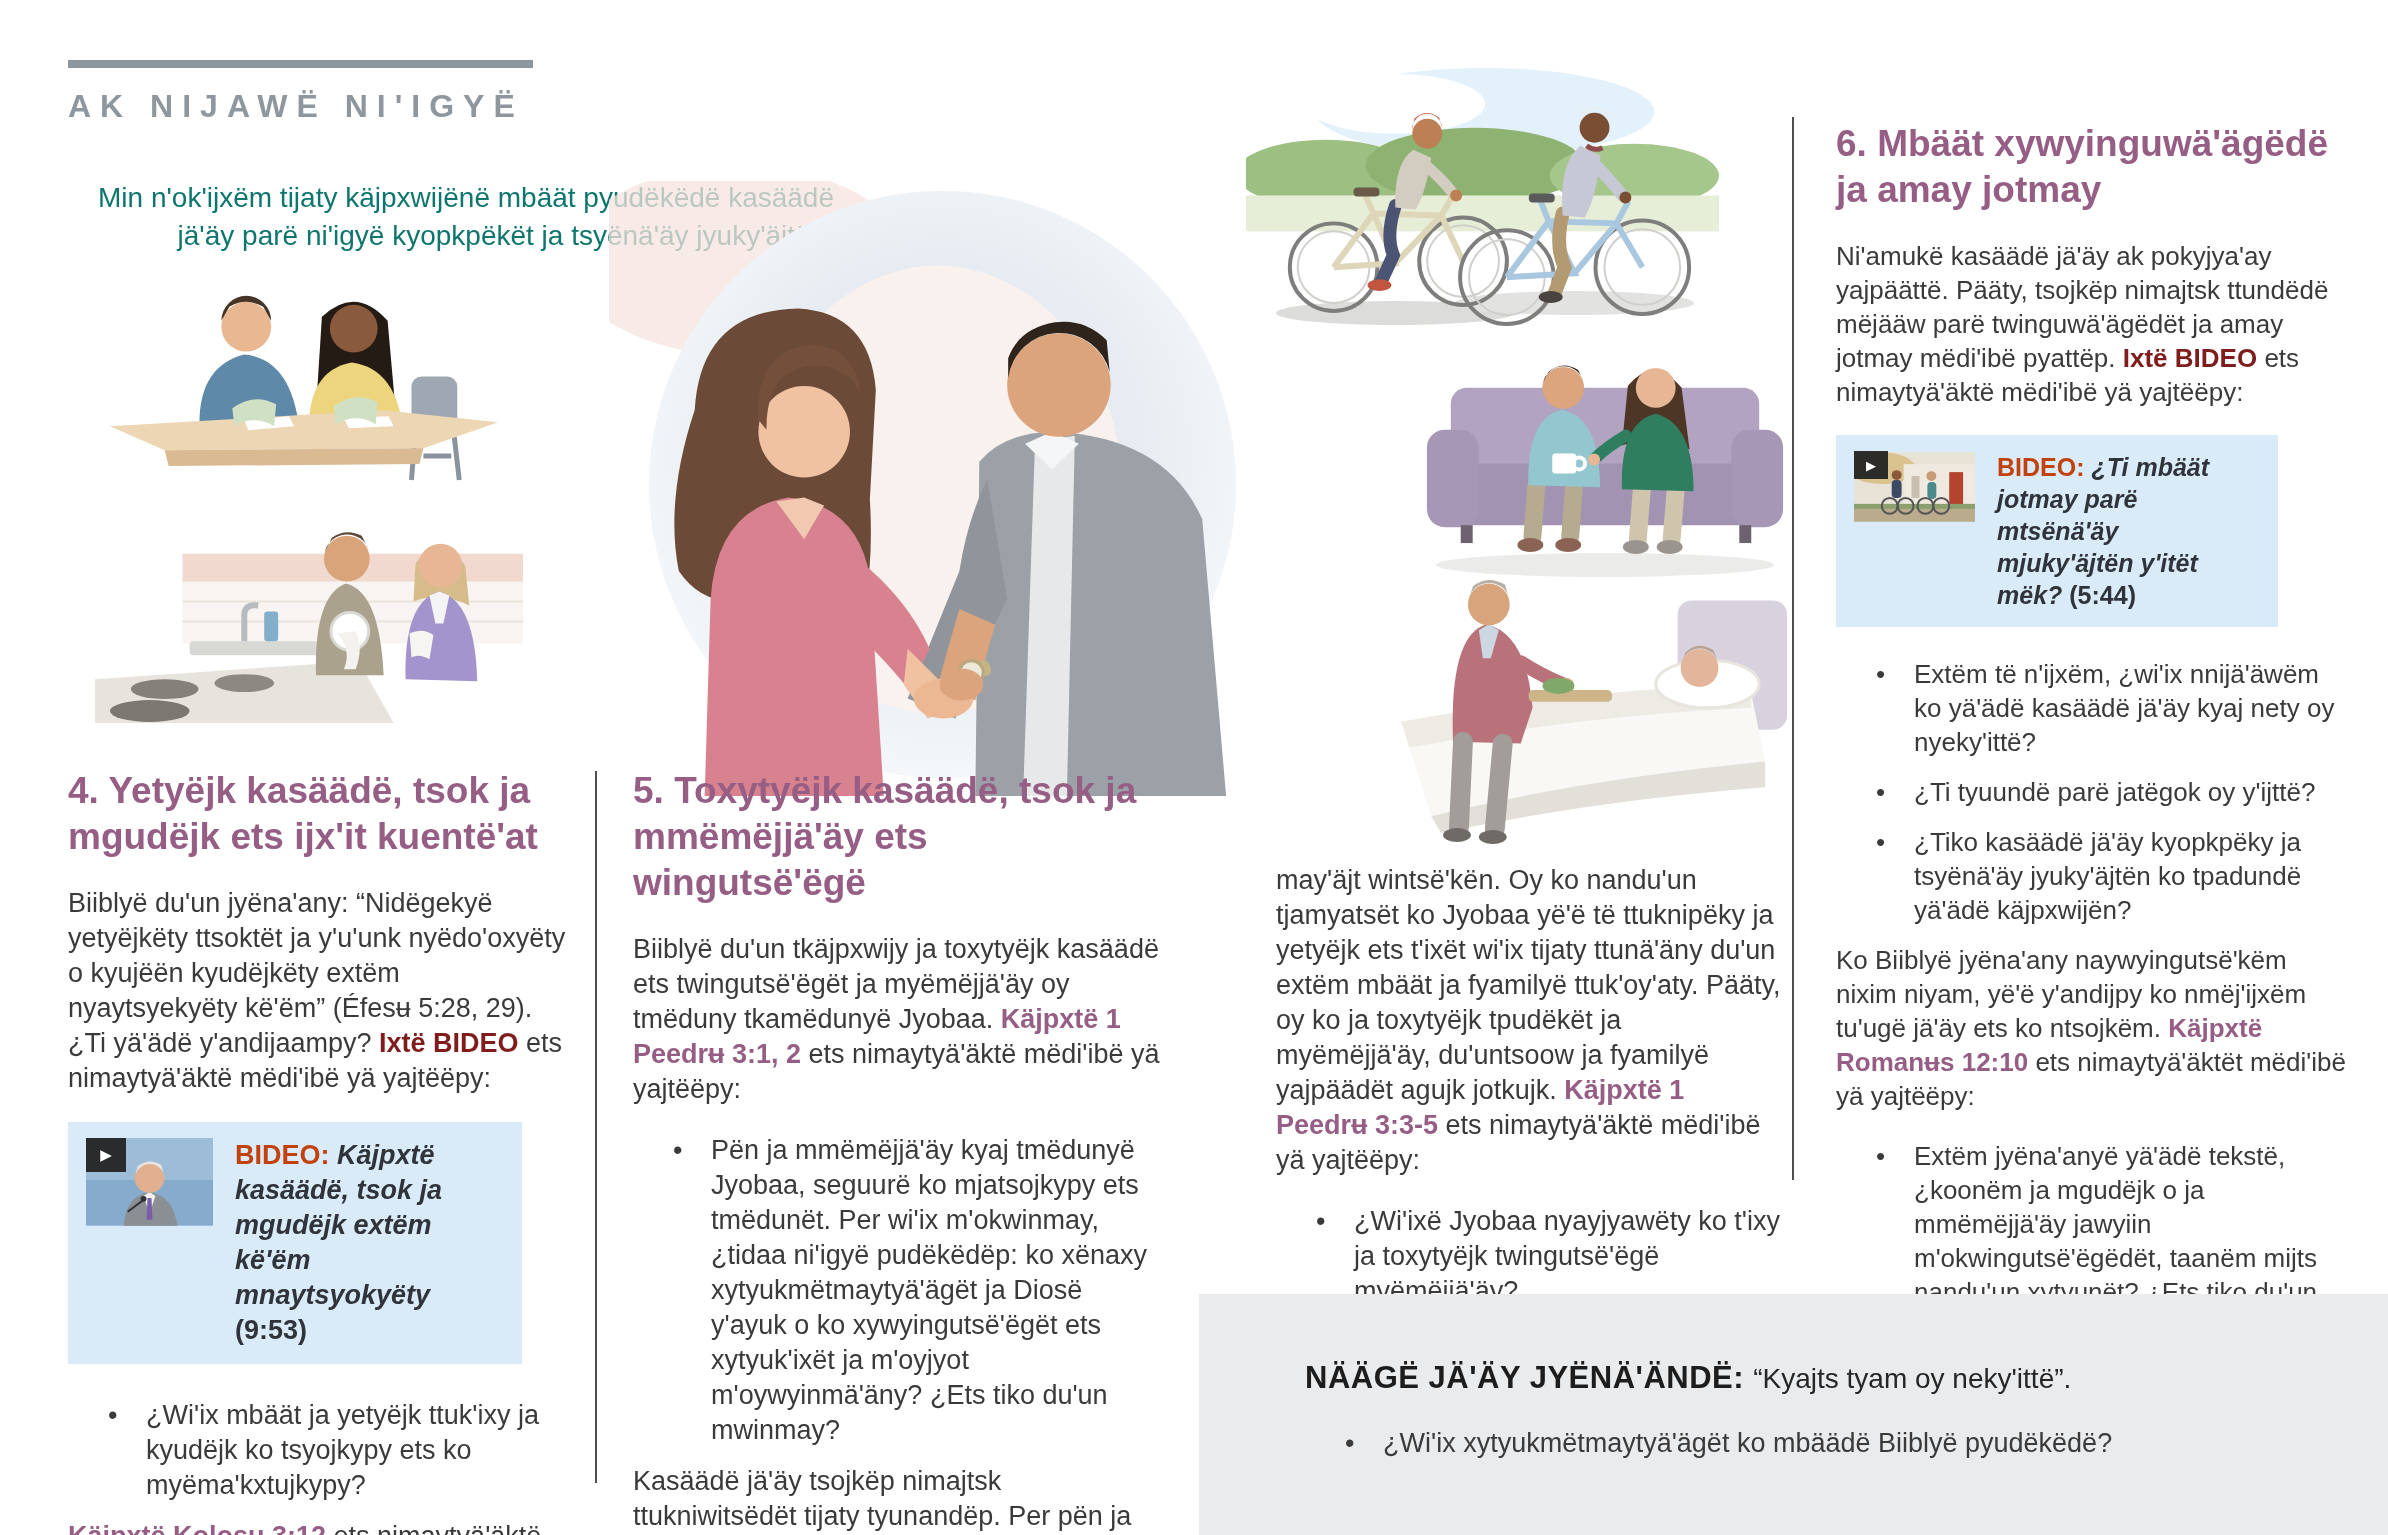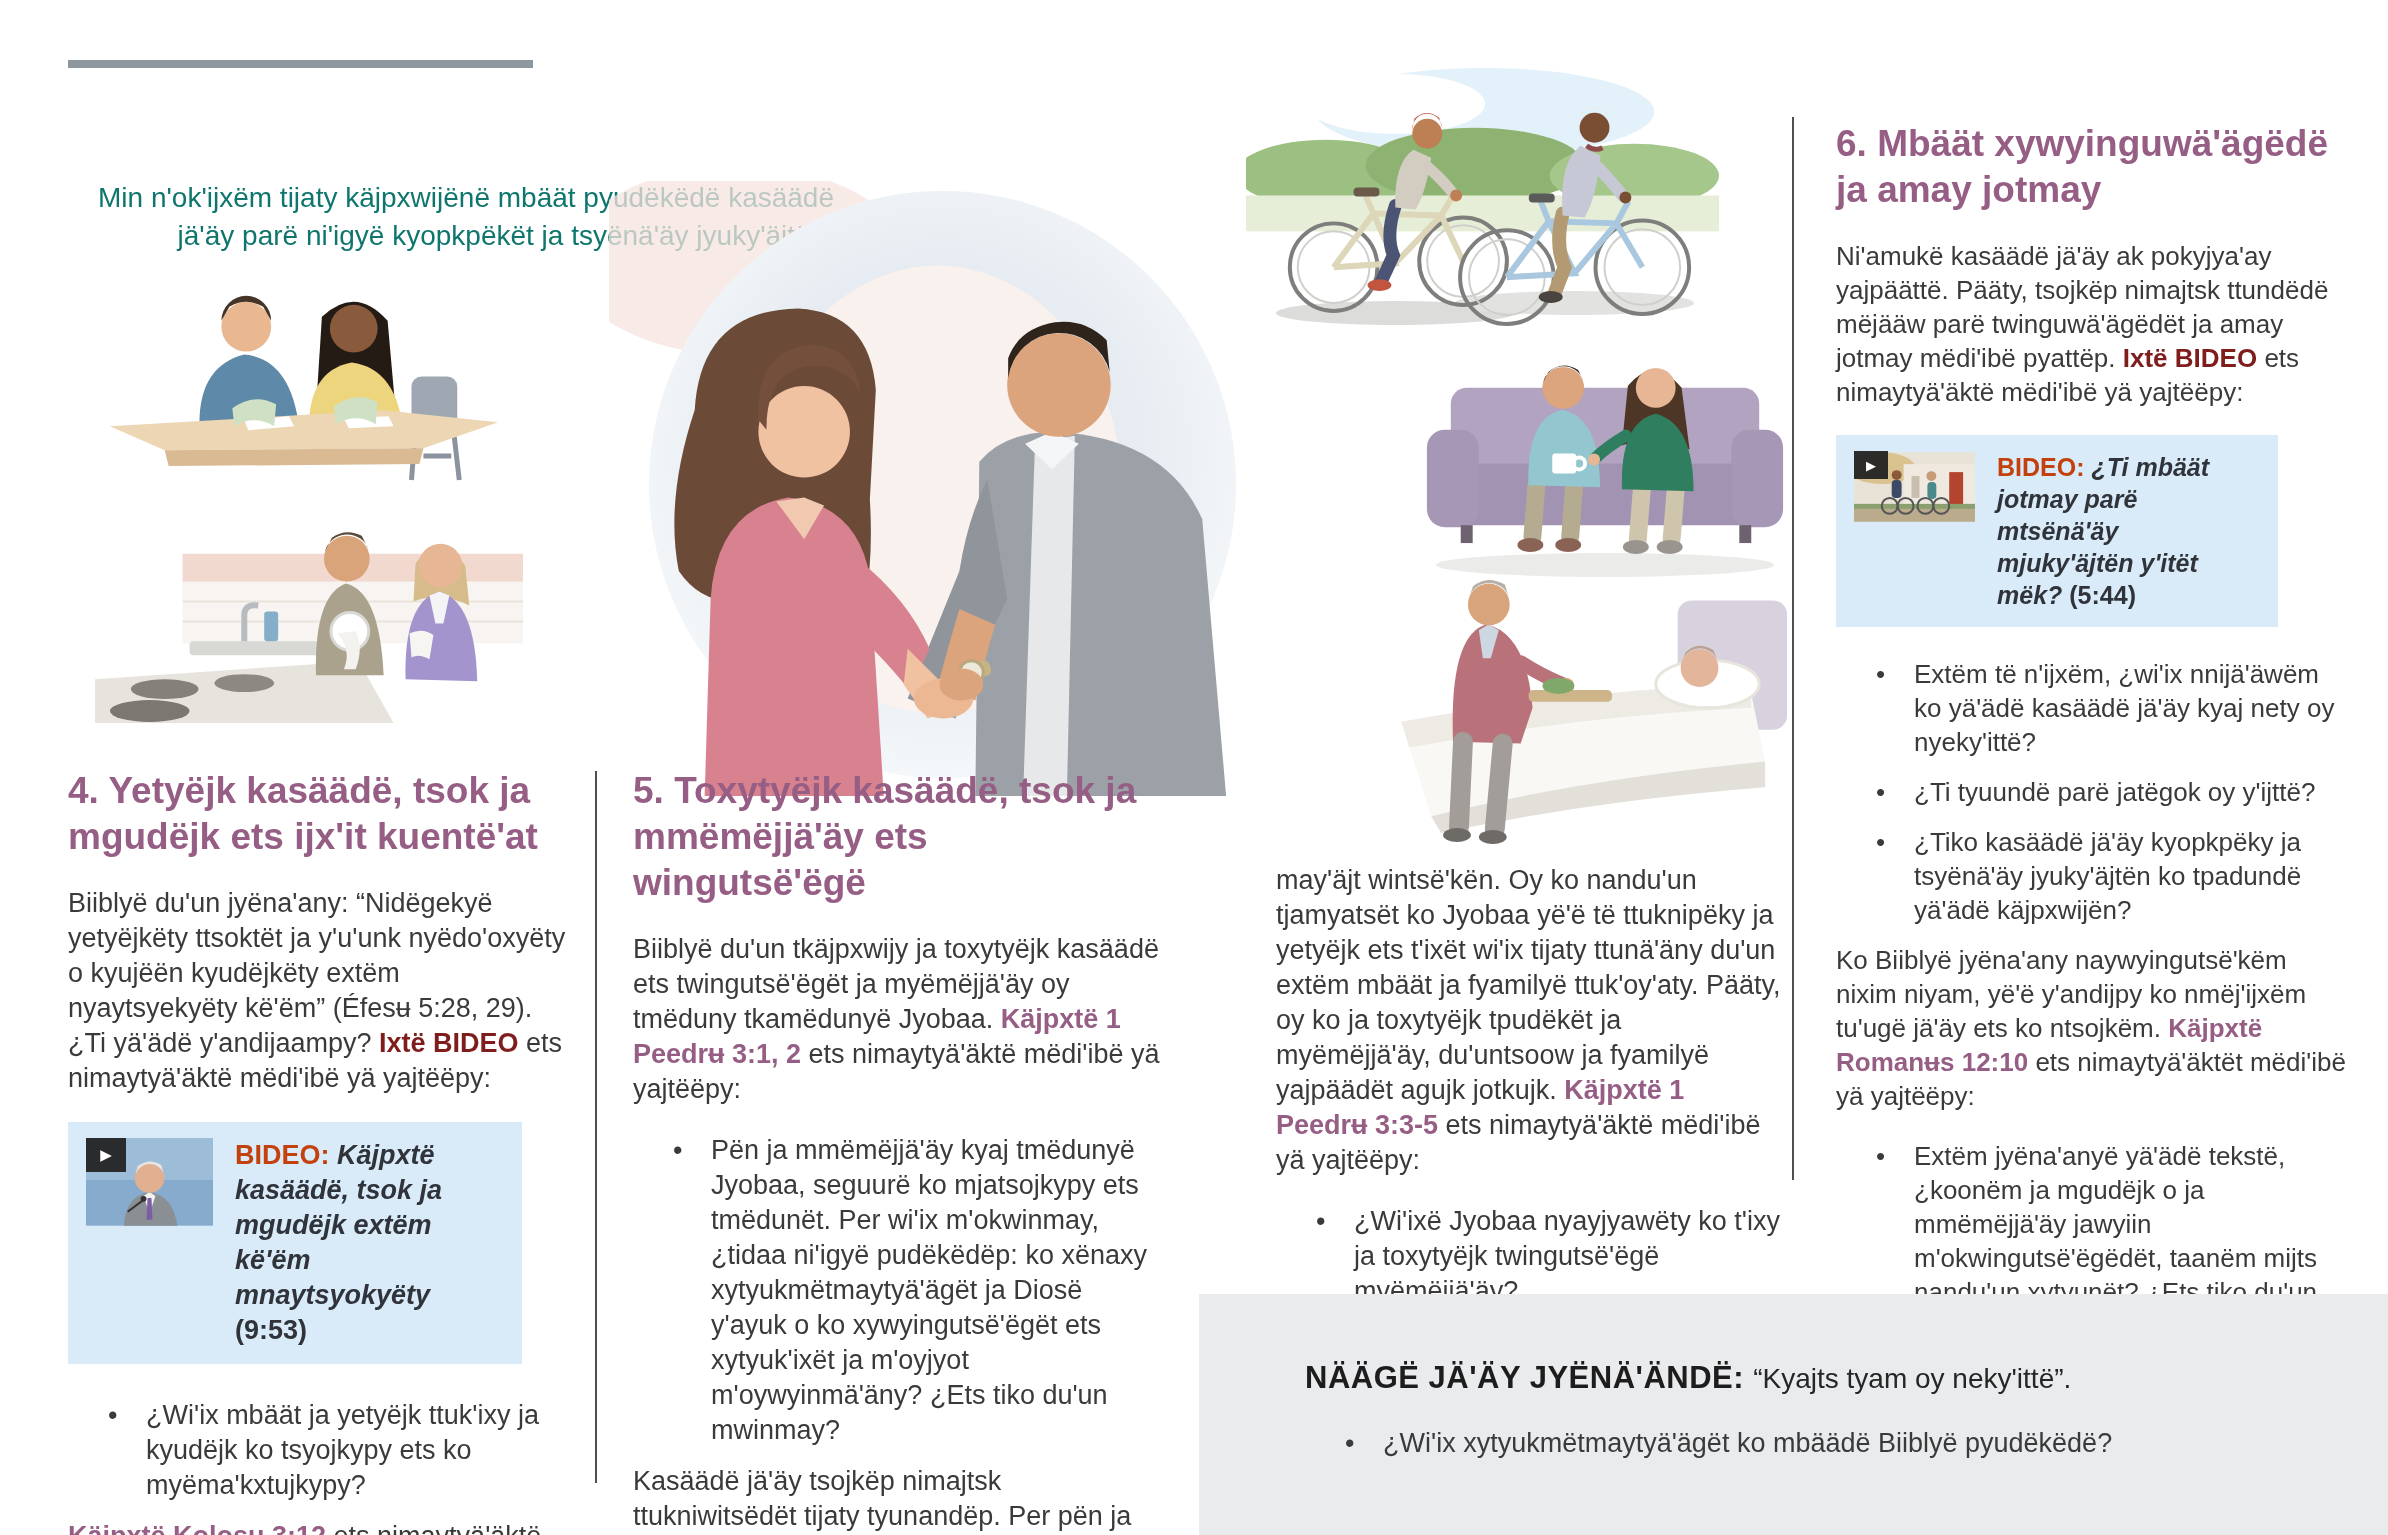--- a/index.html
+++ b/index.html
@@ -64,20 +64,21 @@
   .img-cyclists { left:1246px; top:46px;  width:473px; height:294px; }
   .img-couch    { left:1411px; top:326px; width:388px; height:261px; }
   .img-bed      { left:1282px; top:513px; width:517px; height:333px; }
 </style>
 </head>
 <body>
 
 <div class="page">
 
   <div class="kicker-bar"></div>
+  <div class="kicker">AK NIJAWË NI'IGYË</div>
   <p class="intro">Min n'ok'ijxëm tijaty käjpxwijënë mbäät pyudëkëdë kasäädë jä'äy parë ni'igyë kyopkpëkët ja tsyënä'äy jyuky'äjtën.</p>
 
   <div class="illus img-study">
     <svg viewBox="0 0 420 230">
       <rect x="318" y="118" width="46" height="52" rx="10" fill="#9fa8b2"></rect>
       <path d="M322 170 L318 222 M360 170 L366 222 M330 198 L358 198" stroke="#8a939e" stroke-width="5" fill="none"></path>
       <path d="M105 170 Q103 108 150 96 Q196 100 205 168 Z" fill="#5f89a8"></path>
       <circle cx="152" cy="68" r="25" fill="#eab890"></circle>
       <path d="M127 62 A25 25 0 0 1 177 62 L169 48 Q152 38 135 48 Z" fill="#463527"></path>
       <path d="M228 58 Q262 26 294 62 L302 152 L222 152 Z" fill="#241b15"></path>

